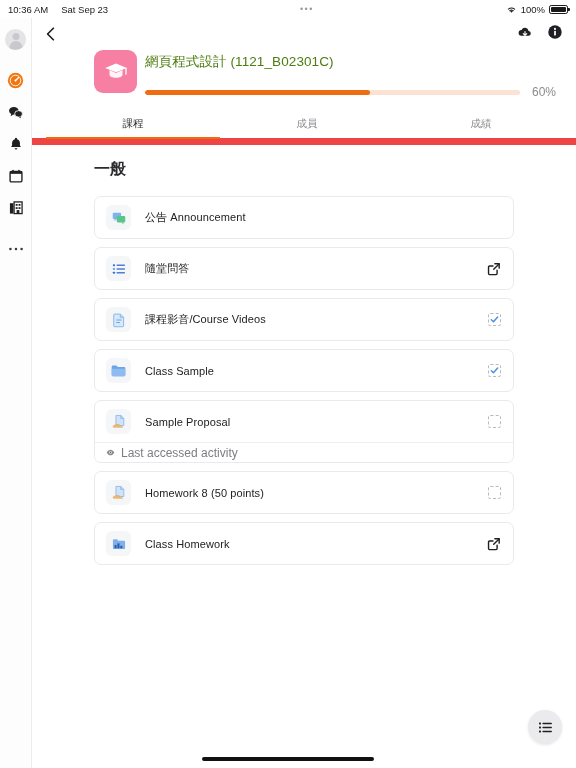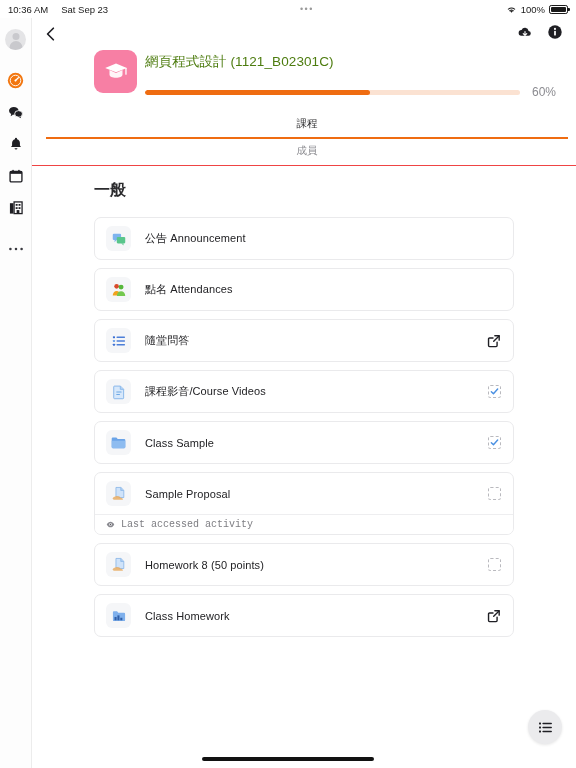--- a/index.html
+++ b/index.html
@@ -63,21 +63,21 @@
   .course-meta { margin-left: 51px; flex: 1; padding-top: 2px; }
   .course-title { font-size: 13.5px; color: #4d7c0f; letter-spacing: .1px; }
   .progress-row { display: flex; align-items: center; margin-top: 14px; }
   .progress-track {
     flex: 1; height: 5px; border-radius: 3px; background: #fbe2d2; overflow: hidden;
   }
   .progress-fill { height: 100%; border-radius: 3px; background: #ef6c11; }
   .progress-pct { font-size: 12px; color: #8b8b90; margin-left: 12px; min-width: 26px; }
 
   
-  .tabs { display: flex; margin-top: 12px; border-bottom: 1px solid #ef4444; padding: 0 8px 0 14px; flex-direction: column; }
+  .tabs { display: flex; margin-top: 12px; border-bottom: 7px solid #ef4444; padding: 0 8px 0 14px; }
   .tab { flex: 1; text-align: center; font-size: 10.5px; color: #8a8a8f; padding: 6px 0 7px; position: relative; }
   .tab.active { color: #2e2e30; }
   .tab.active:after {
     content:""; position: absolute; left: 0; right: 0; bottom: -1px; height: 2.2px; background: #ef6c11;
   }
 
   
   .section-title { font-size: 16px; font-weight: bold; color: #2b2b2e; padding: 14px 0 8px 62px; }
 
   .cards { padding: 8px 62px; }
@@ -96,21 +96,21 @@
   .chk {
     width: 13px; height: 13px; border: 1.2px dashed #b9b9be; border-radius: 2.5px;
     display: flex; align-items: center; justify-content: center;
   }
   .ext-link { width: 14px; height: 14px; display: block; }
 
   .card-footer {
     border-top: 1px solid #eeeef0; height: 20px; display: flex; align-items: center;
     padding: 0 12px 0 11px; background: #fff;
   }
-  .footer-text { font-size: 10px; color: #7d7d82; margin-left: 6px; font-family: Liberation Mono, monospace; }
+  .footer-text { font-size: 12px; color: #7d7d82; margin-left: 6px; }
 
   
   .fab {
     position: absolute; right: 14px; bottom: 24px; width: 34px; height: 34px;
     border-radius: 50%; background: #ebebed;
     display: flex; align-items: center; justify-content: center;
     box-shadow: 0 1px 3px rgba(0,0,0,.10);
   }
   .home-indicator {
     position: absolute; left: 50%; transform: translateX(-50%); bottom: 7px;
@@ -240,50 +240,37 @@
             <div class="progress-fill" id="progressFill" style="width: 60%;"></div>
           </div>
           <div class="progress-pct">60%</div>
         </div>
       </div>
     </div>
 
     <div class="tabs" id="tabsRow">
         <div class="tab active"><span>課程</span></div>
         <div class="tab"><span>成員</span></div>
+        <div class="tab"><span>成績</span></div>
       </div>
 
     <div class="section-title">一般</div>
 
     <div class="cards" id="cardsList">
         <div class="card">
           <div class="card-row">
             <div class="mod-icon">
               <svg width="16" height="16" viewBox="0 0 20 20">
                 <rect x="2.2" y="3.4" width="10.4" height="8" rx="1.4" fill="#7eb4ee"></rect>
                 <path d="M4.6 11.4 l-.3 2.6 l2.8-2.6Z" fill="#7eb4ee"></path>
                 <rect x="7.2" y="7.4" width="10.6" height="8.2" rx="1.4" fill="#59c58b"></rect>
                 <path d="M15.4 15.6 l.4 2.6 l-2.9-2.6Z" fill="#59c58b"></path>
               </svg>
             </div>
             <div class="mod-label">公告 Announcement</div>
-            <div class="trailing"></div>
-          </div>
-        </div>
-        <div class="card">
-          <div class="card-row">
-            <div class="mod-icon">
-              <svg width="16" height="16" viewBox="0 0 20 20">
-                <circle cx="7" cy="5.4" r="2.9" fill="#d94a2b"></circle>
-                <path d="M2.2 17 c0-3.4 2.2-5.6 4.8-5.6 s4.8 2.2 4.8 5.6Z" fill="#f0a31e"></path>
-                <circle cx="12.6" cy="6.4" r="3.1" fill="#56b83b"></circle>
-                <path d="M7.4 17.6 c0-3.6 2.3-6 5.2-6 s5.2 2.4 5.2 6Z" fill="#74c84e"></path>
-              </svg>
-            </div>
-            <div class="mod-label">點名 Attendances</div>
             <div class="trailing"></div>
           </div>
         </div>
         <div class="card">
           <div class="card-row">
             <div class="mod-icon">
               <svg width="16" height="16" viewBox="0 0 20 20">
                 <rect x="2.4" y="4" width="2.6" height="2.6" rx=".6" fill="#3b6fd4"></rect>
                 <rect x="2.4" y="8.7" width="2.6" height="2.6" rx=".6" fill="#6aa0ea"></rect>
                 <rect x="2.4" y="13.4" width="2.6" height="2.6" rx=".6" fill="#3b6fd4"></rect>

